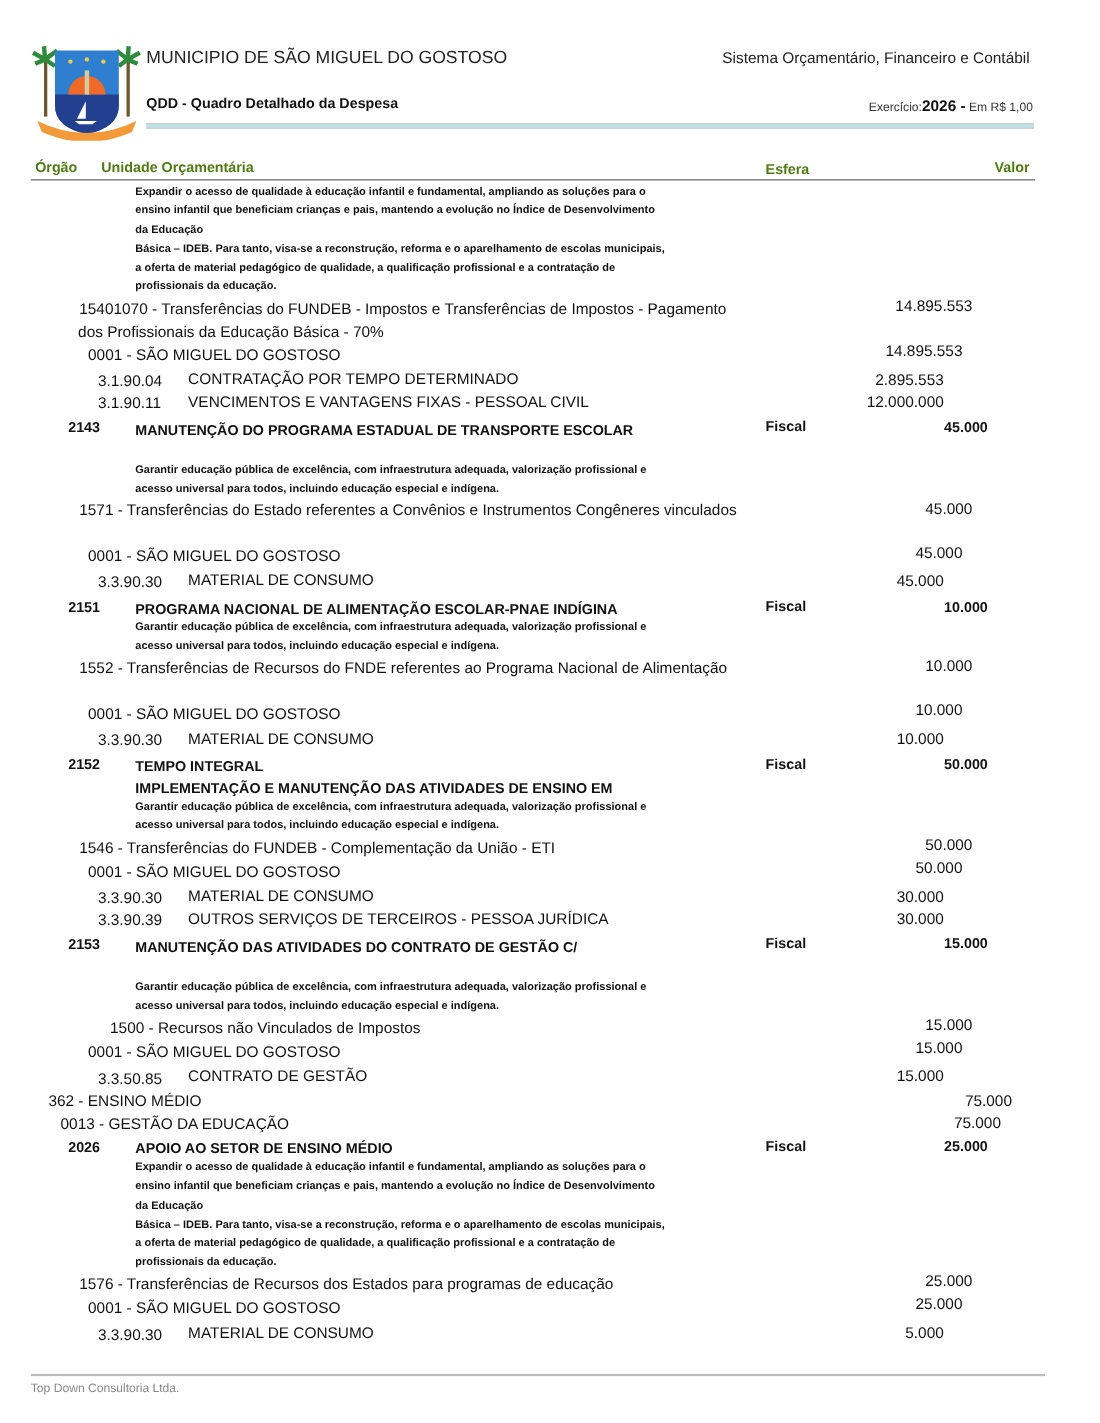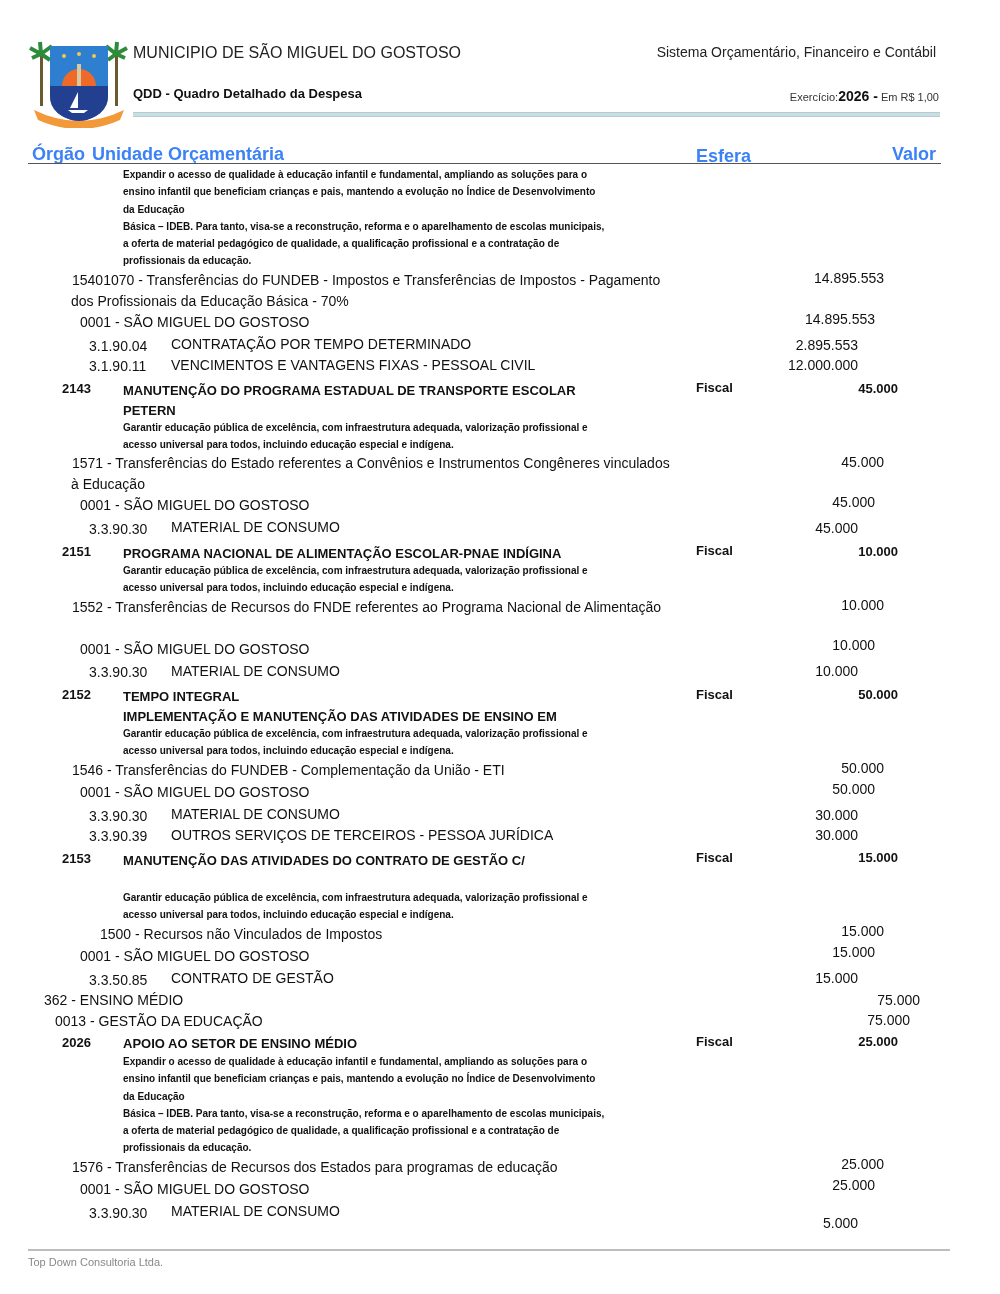--- a/index.html
+++ b/index.html
@@ -11,21 +11,21 @@
   #logo { position: absolute; left: 28px; top: 34px; width: 102px; height: 94px; }
   .h-muni { left: 133px; top: 44px; font-size: 16px; color: #222; }
   .h-sys { right: 64px; top: 44px; font-size: 14px; color: #222; }
   .h-qdd { left: 133px; top: 86px; font-size: 13px; font-weight: bold; color: #111; }
   .h-ex { right: 61px; top: 88px; font-size: 11px; color: #333; }
   .h-ex b { font-size: 14px; color: #111; }
   .h-rule { position: absolute; left: 133px; top: 112px; width: 807px; height: 3px;
             background: #bfe3e6; border-top: 1px solid #c6c6c6; border-bottom: 1px solid #c6c6c6; }
 
   
-  .col-head { font-size: 18px; font-weight: bold; color: #3b82f6; }
+  .col-head { font-size: 13px; font-weight: bold; color: #4d7c0f; }
   .head-rule { position: absolute; left: 28px; top: 163px; width: 913px; height: 0;
                border-top: 1.5px solid #555; }
 
   .desc { font-size: 10px; font-weight: bold; color: #111; line-height: 17.3px; white-space: normal; width: 560px; }
   .fonte { font-size: 14px; color: #111; line-height: 21px; }
   .plain { font-size: 14px; color: #111; }
   .acao-code { font-size: 13px; font-weight: bold; }
   .acao-title { font-size: 13px; font-weight: bold; line-height: 20px; white-space: normal; width: 560px; }
   .esfera { font-size: 13px; font-weight: bold; }
   .val-b { font-size: 13px; font-weight: bold; text-align: right; width: 120px; }
@@ -91,31 +91,29 @@
 <div class="abs plain" style="left:89px; top:338px;">3.1.90.04</div>
 <div class="abs plain" style="left:171px; top:336px;">CONTRATAÇÃO POR TEMPO DETERMINADO</div>
 <div class="abs val" style="left:738px; top:337px;">2.895.553</div>
 <div class="abs plain" style="left:89px; top:358px;">3.1.90.11</div>
 <div class="abs plain" style="left:171px; top:357px;">VENCIMENTOS E VANTAGENS FIXAS - PESSOAL CIVIL</div>
 <div class="abs val" style="left:738px; top:357px;">12.000.000</div>
 
 <div class="abs acao-code" style="left:62px; top:381px;">2143</div>
 <div class="abs acao-title" style="left:123px; top:381px;">
   <div>MANUTENÇÃO DO PROGRAMA ESTADUAL DE TRANSPORTE ESCOLAR</div>
-  <div>PETERN</div>
 </div>
 <div class="abs esfera" style="left:696px; top:380px;">Fiscal</div>
 <div class="abs val-b" style="left:778px; top:381px;">45.000</div>
 <div class="abs desc" style="left:123px; top:419px;">
   <div>Garantir educação pública de excelência, com infraestrutura adequada, valorização profissional e</div>
   <div>acesso universal para todos, incluindo educação especial e indígena.</div>
 </div>
 <div class="abs fonte" style="left:72px; top:453px;">
   <div>1571 - Transferências do Estado referentes a Convênios e Instrumentos Congêneres vinculados</div>
-  <div style="margin-left:-1px;">à Educação</div>
 </div>
 <div class="abs val" style="left:764px; top:454px;">45.000</div>
 <div class="abs plain" style="left:80px; top:497px;">0001 - SÃO MIGUEL DO GOSTOSO</div>
 <div class="abs val" style="left:755px; top:494px;">45.000</div>
 <div class="abs plain" style="left:89px; top:521px;">3.3.90.30</div>
 <div class="abs plain" style="left:171px; top:519px;">MATERIAL DE CONSUMO</div>
 <div class="abs val" style="left:738px; top:520px;">45.000</div>
 
 <div class="abs acao-code" style="left:62px; top:544px;">2151</div>
 <div class="abs acao-title" style="left:123px; top:544px;">
@@ -199,16 +197,16 @@
   <div>profissionais da educação.</div>
 </div>
 <div class="abs fonte" style="left:72px; top:1157px;">
   <div>1576 - Transferências de Recursos dos Estados para programas de educação</div>
 </div>
 <div class="abs val" style="left:764px; top:1156px;">25.000</div>
 <div class="abs plain" style="left:80px; top:1181px;">0001 - SÃO MIGUEL DO GOSTOSO</div>
 <div class="abs val" style="left:755px; top:1177px;">25.000</div>
 <div class="abs plain" style="left:89px; top:1205px;">3.3.90.30</div>
 <div class="abs plain" style="left:171px; top:1203px;">MATERIAL DE CONSUMO</div>
-<div class="abs val" style="left:738px; top:1203px;margin-top:12px;">5.000</div>
+<div class="abs val" style="left:738px; top:1203px;">5.000</div>
 
 <div class="foot-rule"></div>
 <div class="abs foot-txt">Top Down Consultoria Ltda.</div>
 
 </body></html>

